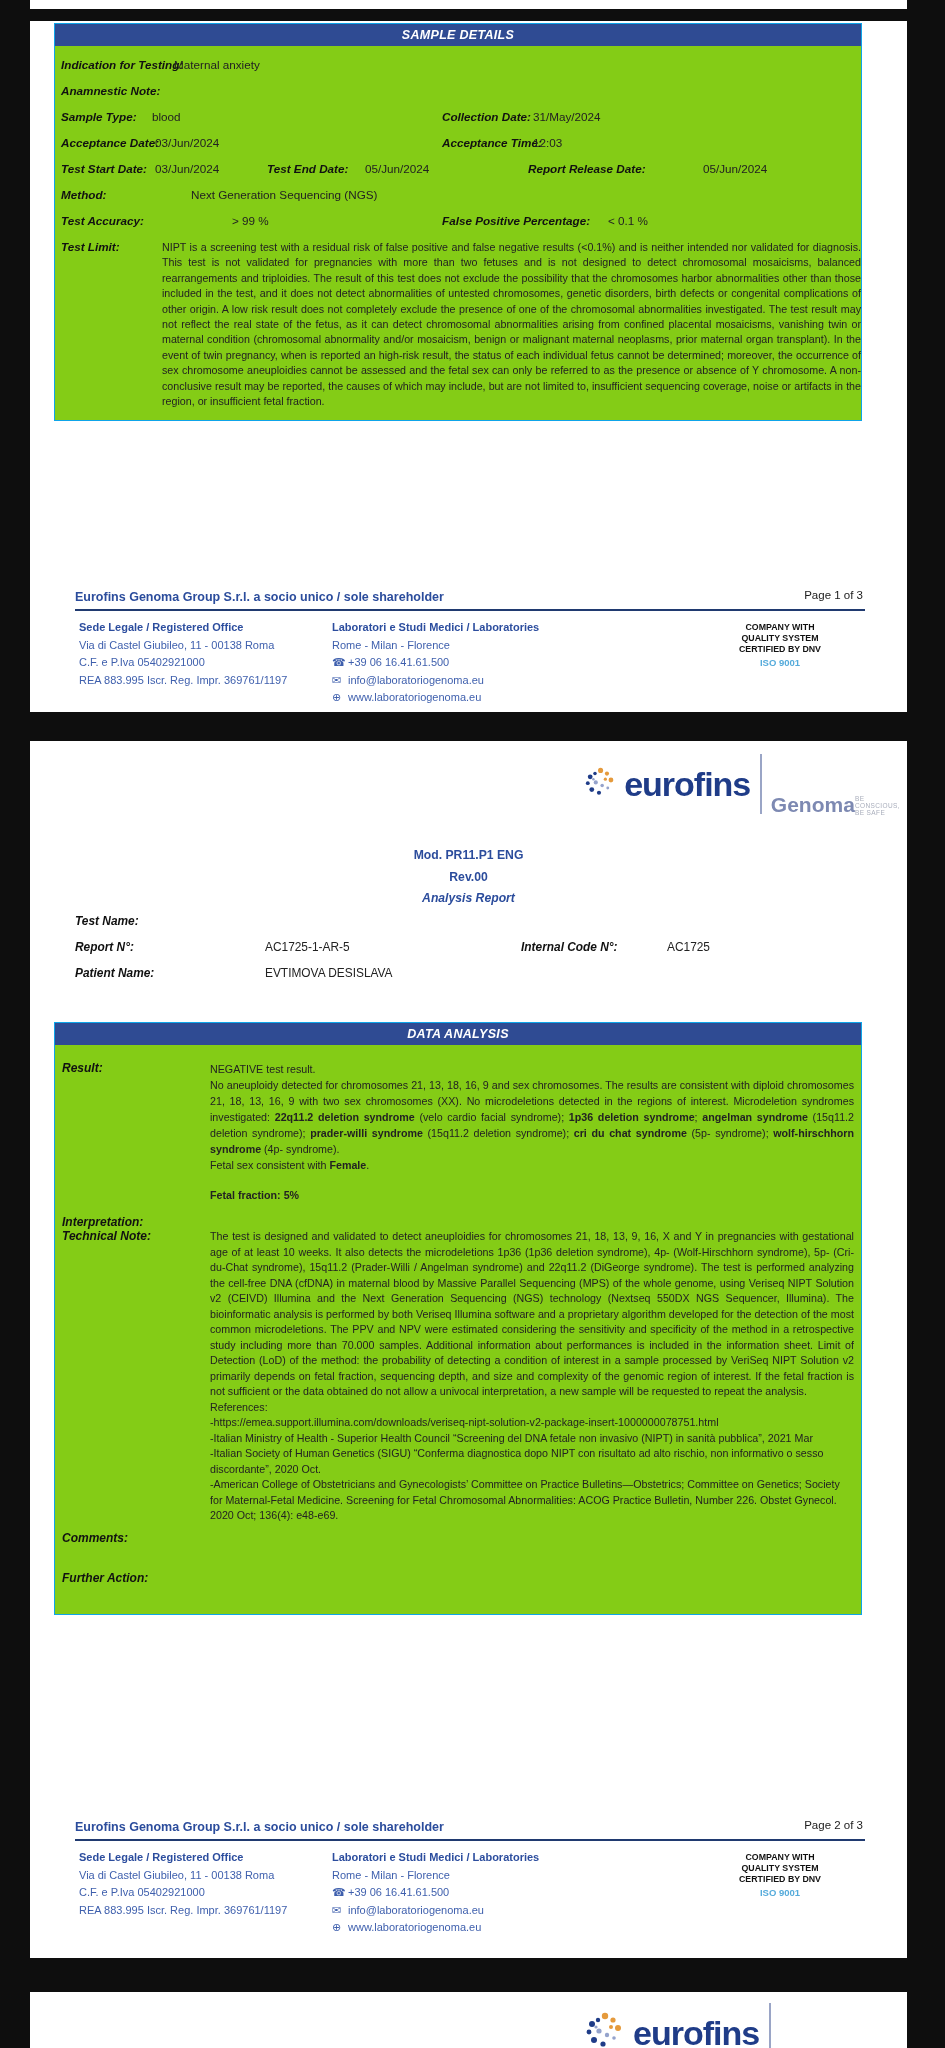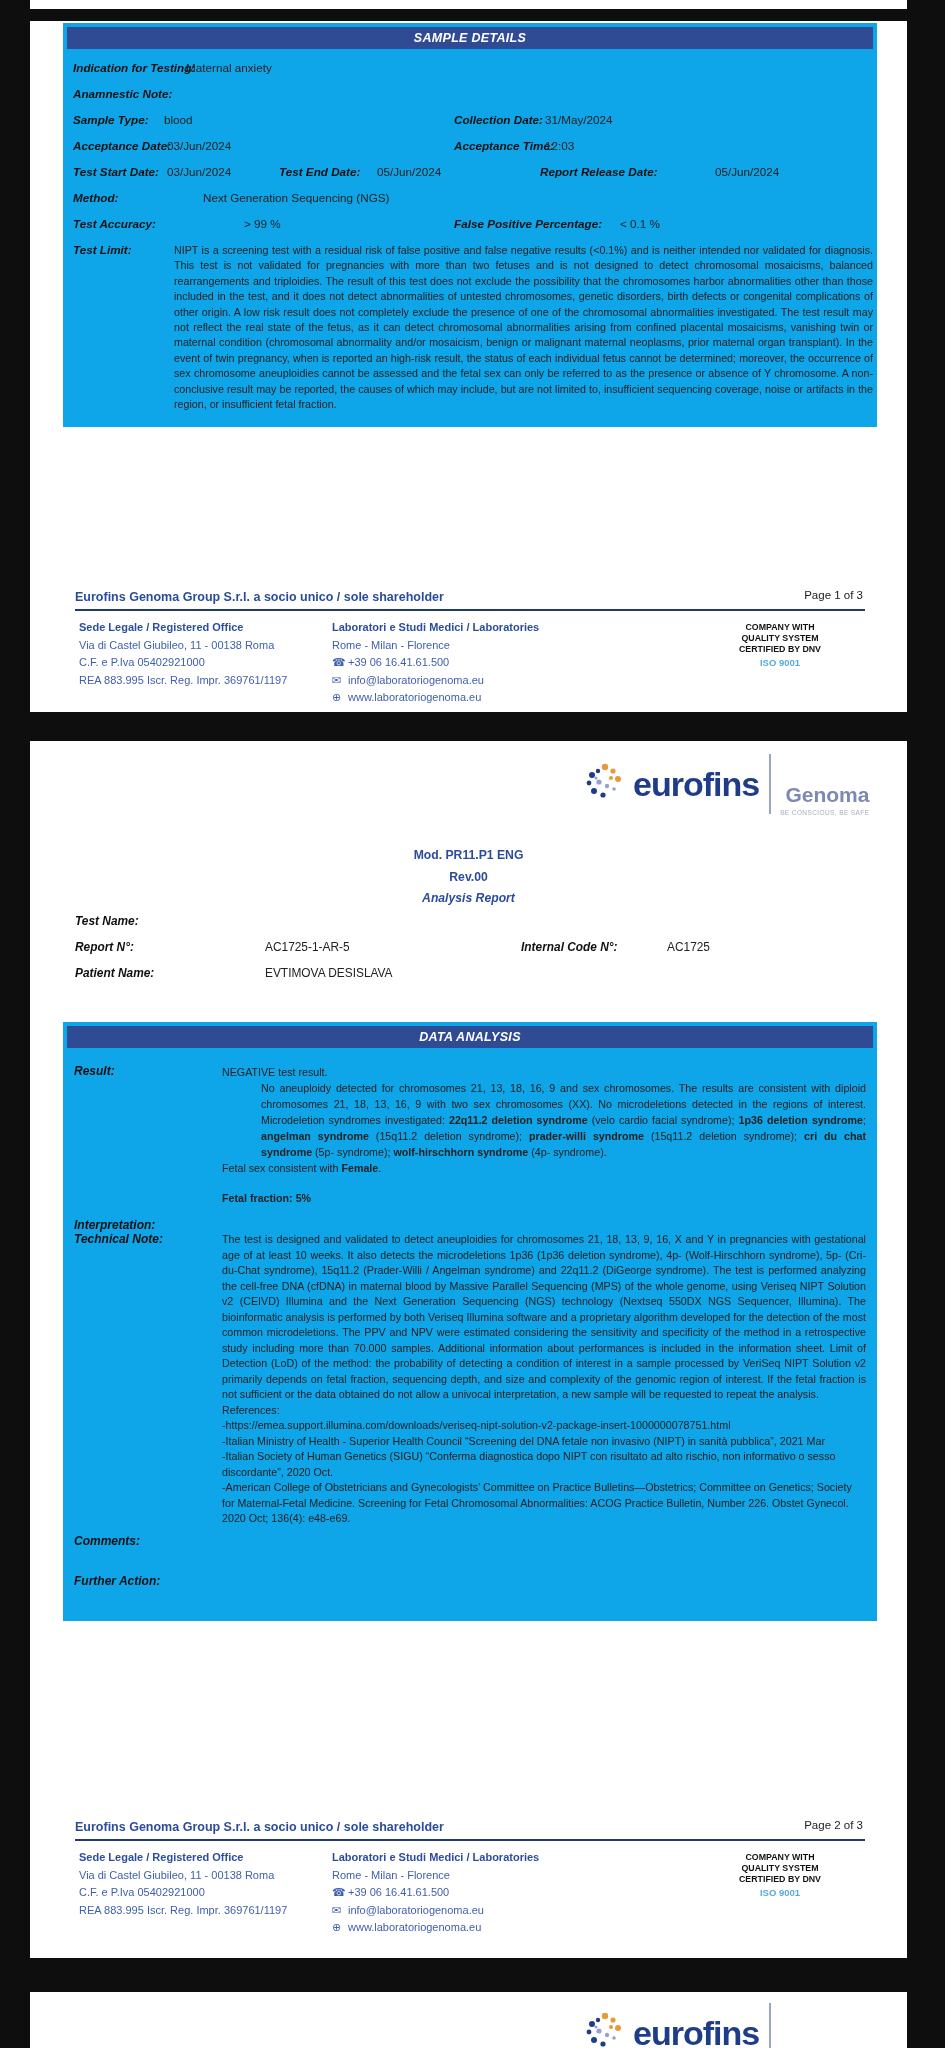--- a/index.html
+++ b/index.html
@@ -9,21 +9,21 @@
     font-family:"Liberation Sans",sans-serif;
     color:#1a1a1a;
   }
   .page{position:absolute;left:30px;width:877px;background:#ffffff;overflow:hidden;}
   #page-prev{top:0;height:9px;}
   #page1{top:21px;height:691px;}
   #page2{top:741px;height:1217px;}
   #page3{top:1992px;height:56px;}
 
   
-  .sec-box{position:absolute;left:33px;width:806px;border:4px solid #0ea5e9;background:#0ea5e9;}
+  .sec-box{position:absolute;left:24px;width:806px;border:1px solid #0ea5e9;background:#84cc16;}
   .sec-bar{height:22px;background:#2F4B93;color:#fff;font-weight:bold;font-style:italic;
     font-size:12.5px;display:flex;align-items:center;justify-content:center;letter-spacing:.3px;}
 
   
   #sd-box{top:2px;}
   .sd-body{position:relative;padding:7px 0 11px 0;}
   .sd-row{position:relative;height:26px;}
   .sd-row span{position:absolute;top:5px;white-space:nowrap;font-size:11.7px;}
   .lbl{font-weight:bold;font-style:italic;color:#111;}
   .val{color:#222;}
@@ -47,42 +47,42 @@
   .f-col3{margin-left:auto;width:170px;text-align:center;color:#111;
     font-size:8.8px;line-height:11px;font-weight:bold;padding-top:3px;}
   .f-iso{color:#55ABDB;font-weight:bold;font-size:9.5px;margin-top:2px;}
 
   
   .logo{position:absolute;display:flex;align-items:center;}
   #logo2{left:553px;top:11px;}
   #logo3{left:553px;top:11px;}
   .logo-brand{font-size:34px;font-weight:bold;color:#1F3C88;letter-spacing:-1px;line-height:44px;margin-left:6px;}
   .logo-div{width:2px;height:60px;background:#9aa5c6;margin-left:10px;}
-  .logo-right{margin-left:9px;height:64px;display:flex;flex-direction:column;justify-content:flex-end;align-items:flex-end;}
+  .logo-right{margin-left:9px;height:64px;display:flex;justify-content:flex-end;align-items:flex-end;}
   .logo-genoma{font-size:21px;font-weight:bold;color:#7D89B2;line-height:22px;}
   .logo-tag{font-size:6.5px;color:#a9aebc;letter-spacing:.4px;margin-top:3px;}
 
   .heads{position:absolute;top:104px;left:0;width:877px;text-align:center;
     color:#2B4C9C;font-weight:bold;font-size:12.2px;line-height:21.5px;}
   .heads .it{font-style:italic;}
 
   .meta{position:absolute;left:45px;top:172px;width:800px;font-size:11.9px;line-height:17px;}
   .meta-row{display:flex;margin-bottom:9px;}
   .meta-lbl{flex:0 0 190px;font-weight:bold;font-style:italic;color:#111;}
   .meta-val{color:#222;}
   #test-name-val{width:604px;}
   .meta-lbl2{flex:0 0 146px;font-weight:bold;font-style:italic;color:#111;}
   #report-no-val{flex:0 0 256px;}
 
   
   #da-box{top:281px;height:591px;}
   .da-row{display:flex;padding:0 7px;justify-content:space-between;}
   .da-lbl{flex:0 0 148px;font-weight:bold;font-style:italic;font-size:12px;color:#111;}
   .da-content{flex:1;font-size:10.7px;line-height:16px;color:#222;}
-  .jst{text-align:justify;margin-left:39px;}
+  .jst{text-align:justify;}
   .b{font-weight:bold;}
   .gap14{height:14px;}
   .tn-para{text-align:justify;line-height:15.5px;}
   .tn-ref{line-height:15.5px;}
 </style>
 </head>
 <body>
 
 <div class="page" id="page-prev"></div>
 

